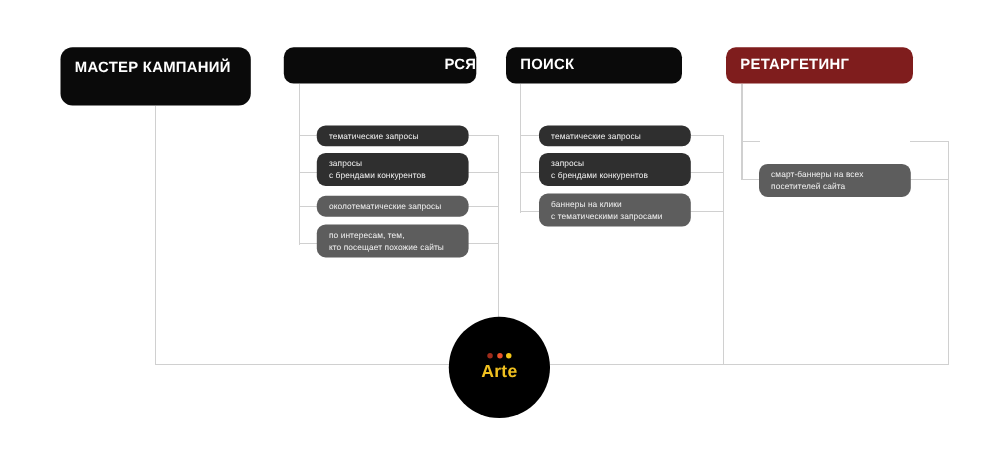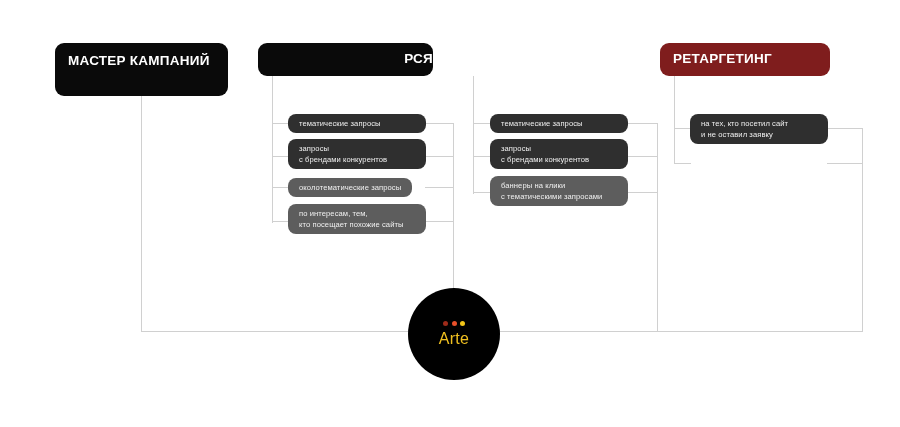--- a/index.html
+++ b/index.html
@@ -109,21 +109,21 @@
     gap: 3.5px;
     margin-bottom: 5px;
   }
   #brand-dots i {
     display: block;
     width: 5px; height: 5px;
     border-radius: 50%;
   }
   #brand-word {
     font-size: 16px;
-    font-weight: 400;
+    font-weight: 700;
     letter-spacing: 0.3px;
     line-height: 1;
   }
 </style>
 </head>
 <body>
 
 <div id="canvas">
 
   <svg id="lines" viewBox="0 0 900 427" width="900" height="427">
@@ -150,63 +150,66 @@
       <path d="M627 192.5 L657.5 192.5"></path>
 
       <path d="M674.5 76 L674.5 163.5"></path>
       <path d="M674.5 128.5 L691 128.5"></path>
       <path d="M674.5 163.5 L691 163.5"></path>
       <path d="M827 128.5 L862.5 128.5 L862.5 331.5 L657.5 331.5"></path>
       <path d="M827 163.5 L862.5 163.5"></path>
     </g>
   </svg>
 
-  <div id="card-master" class="header-card" style="background: rgb(10, 10, 10);">
+  <div id="card-master" class="header-card" style="background: rgb(10, 10, 10); border-radius: 11px;">
     <div class="header-title">МАСТЕР КАМПАНИЙ</div>
   </div>
 
   <div id="card-rsya" class="header-card" style="background: rgb(10, 10, 10); text-align: right;">
     <div class="header-title">РСЯ</div>
   </div>
 
+  <div id="card-poisk" class="header-card" style="background: rgb(10, 10, 10);">
+    <div class="header-title">ПОИСК</div>
+  </div>
 
   <div id="card-retarget" class="header-card" style="background: #7f1d1d;">
     <div class="header-title">РЕТАРГЕТИНГ</div>
   </div>
 
   <div class="node tone-dark" style="left: 288px; top: 114px; width: 138px; height: 19px; background: rgb(47, 47, 47);">
     <span class="ln">тематические запросы</span>
   </div>
   <div class="node tone-dark" style="left: 288px; top: 139px; width: 138px; height: 30px; background: rgb(47, 47, 47);">
     <span class="ln">запросы</span>
     <span class="ln">с брендами конкурентов</span>
   </div>
-  <div class="node tone-light" style="left: 288px; top: 178px; width: 124px; height: 19px; background: rgb(93, 93, 93);">
+  <div class="node tone-light" style="left: 288px; top: 178px; width: 138px; height: 19px; background: rgb(93, 93, 93);">
     <span class="ln">околотематические запросы</span>
   </div>
   <div class="node tone-light" style="left: 288px; top: 204px; width: 138px; height: 30px; background: rgb(93, 93, 93);">
     <span class="ln">по интересам, тем,</span>
     <span class="ln">кто посещает похожие сайты</span>
   </div>
 
   <div class="node tone-dark" style="left: 490px; top: 114px; width: 138px; height: 19px; background: rgb(47, 47, 47);">
     <span class="ln">тематические запросы</span>
   </div>
   <div class="node tone-dark" style="left: 490px; top: 139px; width: 138px; height: 30px; background: rgb(47, 47, 47);">
     <span class="ln">запросы</span>
     <span class="ln">с брендами конкурентов</span>
   </div>
   <div class="node tone-light" style="left: 490px; top: 176px; width: 138px; height: 30px; background: rgb(93, 93, 93);">
     <span class="ln">баннеры на клики</span>
     <span class="ln">с тематическими запросами</span>
   </div>
 
-  <div class="node tone-dark" style="left: 690px; top: 114px; width: 138px; height: 30px; background: rgb(47, 47, 47);">
-    <span class="ln">на тех, кто посетил сайт</span>
-    <span class="ln">и не оставил заявку</span>
+  <div class="node tone-light" style="left: 690px; top: 149px; width: 138px; height: 30px; background: rgb(93, 93, 93);">
+    <span class="ln">смарт-баннеры на всех</span>
+    <span class="ln">посетителей сайта</span>
   </div>
 
   <div id="brand">
     <div id="brand-dots">
       <i style="background: rgb(158, 43, 26);"></i>
       <i style="background: rgb(232, 80, 42);"></i>
       <i style="background: rgb(242, 197, 24);"></i>
     </div>
     <div id="brand-word" style="color: rgb(240, 192, 32);">Arte</div>
   </div>

